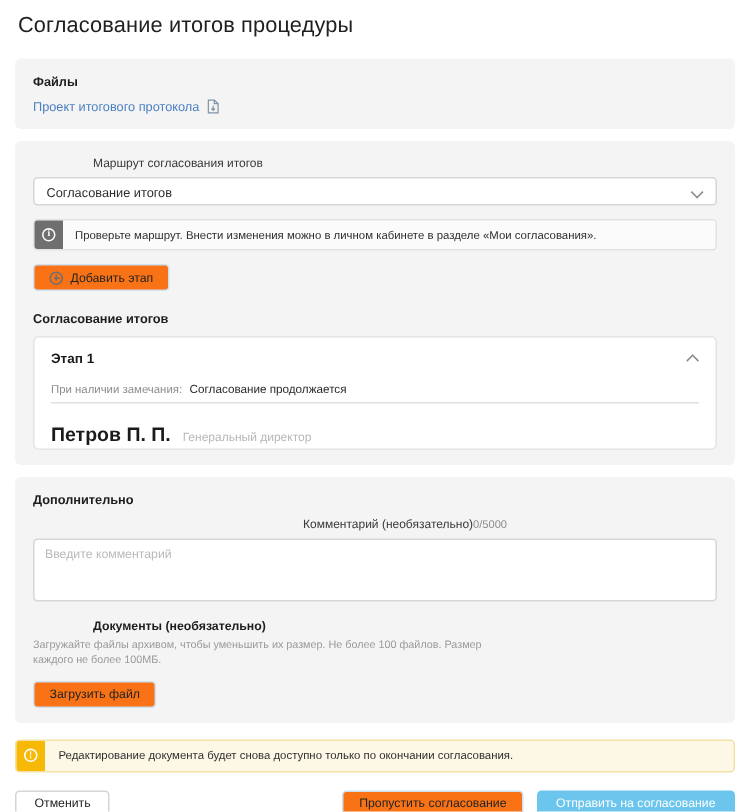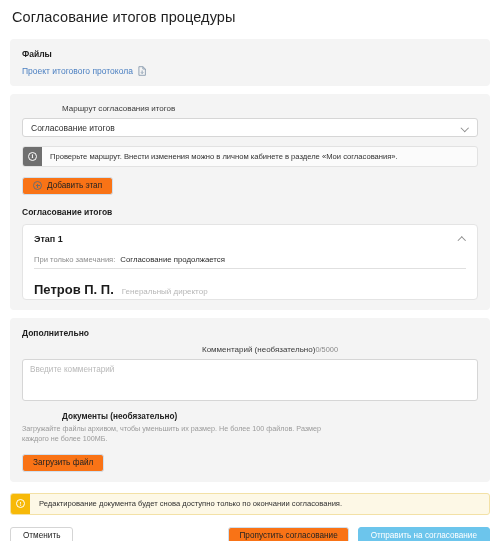--- a/index.html
+++ b/index.html
@@ -365,21 +365,21 @@
 
     <div class="card-title" style="margin-top:12px;">Согласование итогов</div>
 
     <div class="stage">
       <div class="stage-head">
         <span class="stage-title">Этап 1</span>
         <span class="chev up"></span>
       </div>
 
       <div class="stage-field">
-        <span class="stage-field-label">При только замечания:</span>
+        <span class="stage-field-label">При наличии замечания:</span>
         <span class="stage-field-value">Согласование продолжается</span>
       </div>
 
       <div class="person-row">
         <span class="person-name">Петров П. П.</span>
         <span class="person-role">Генеральный директор</span>
       </div>
     </div>
   </div>
 

